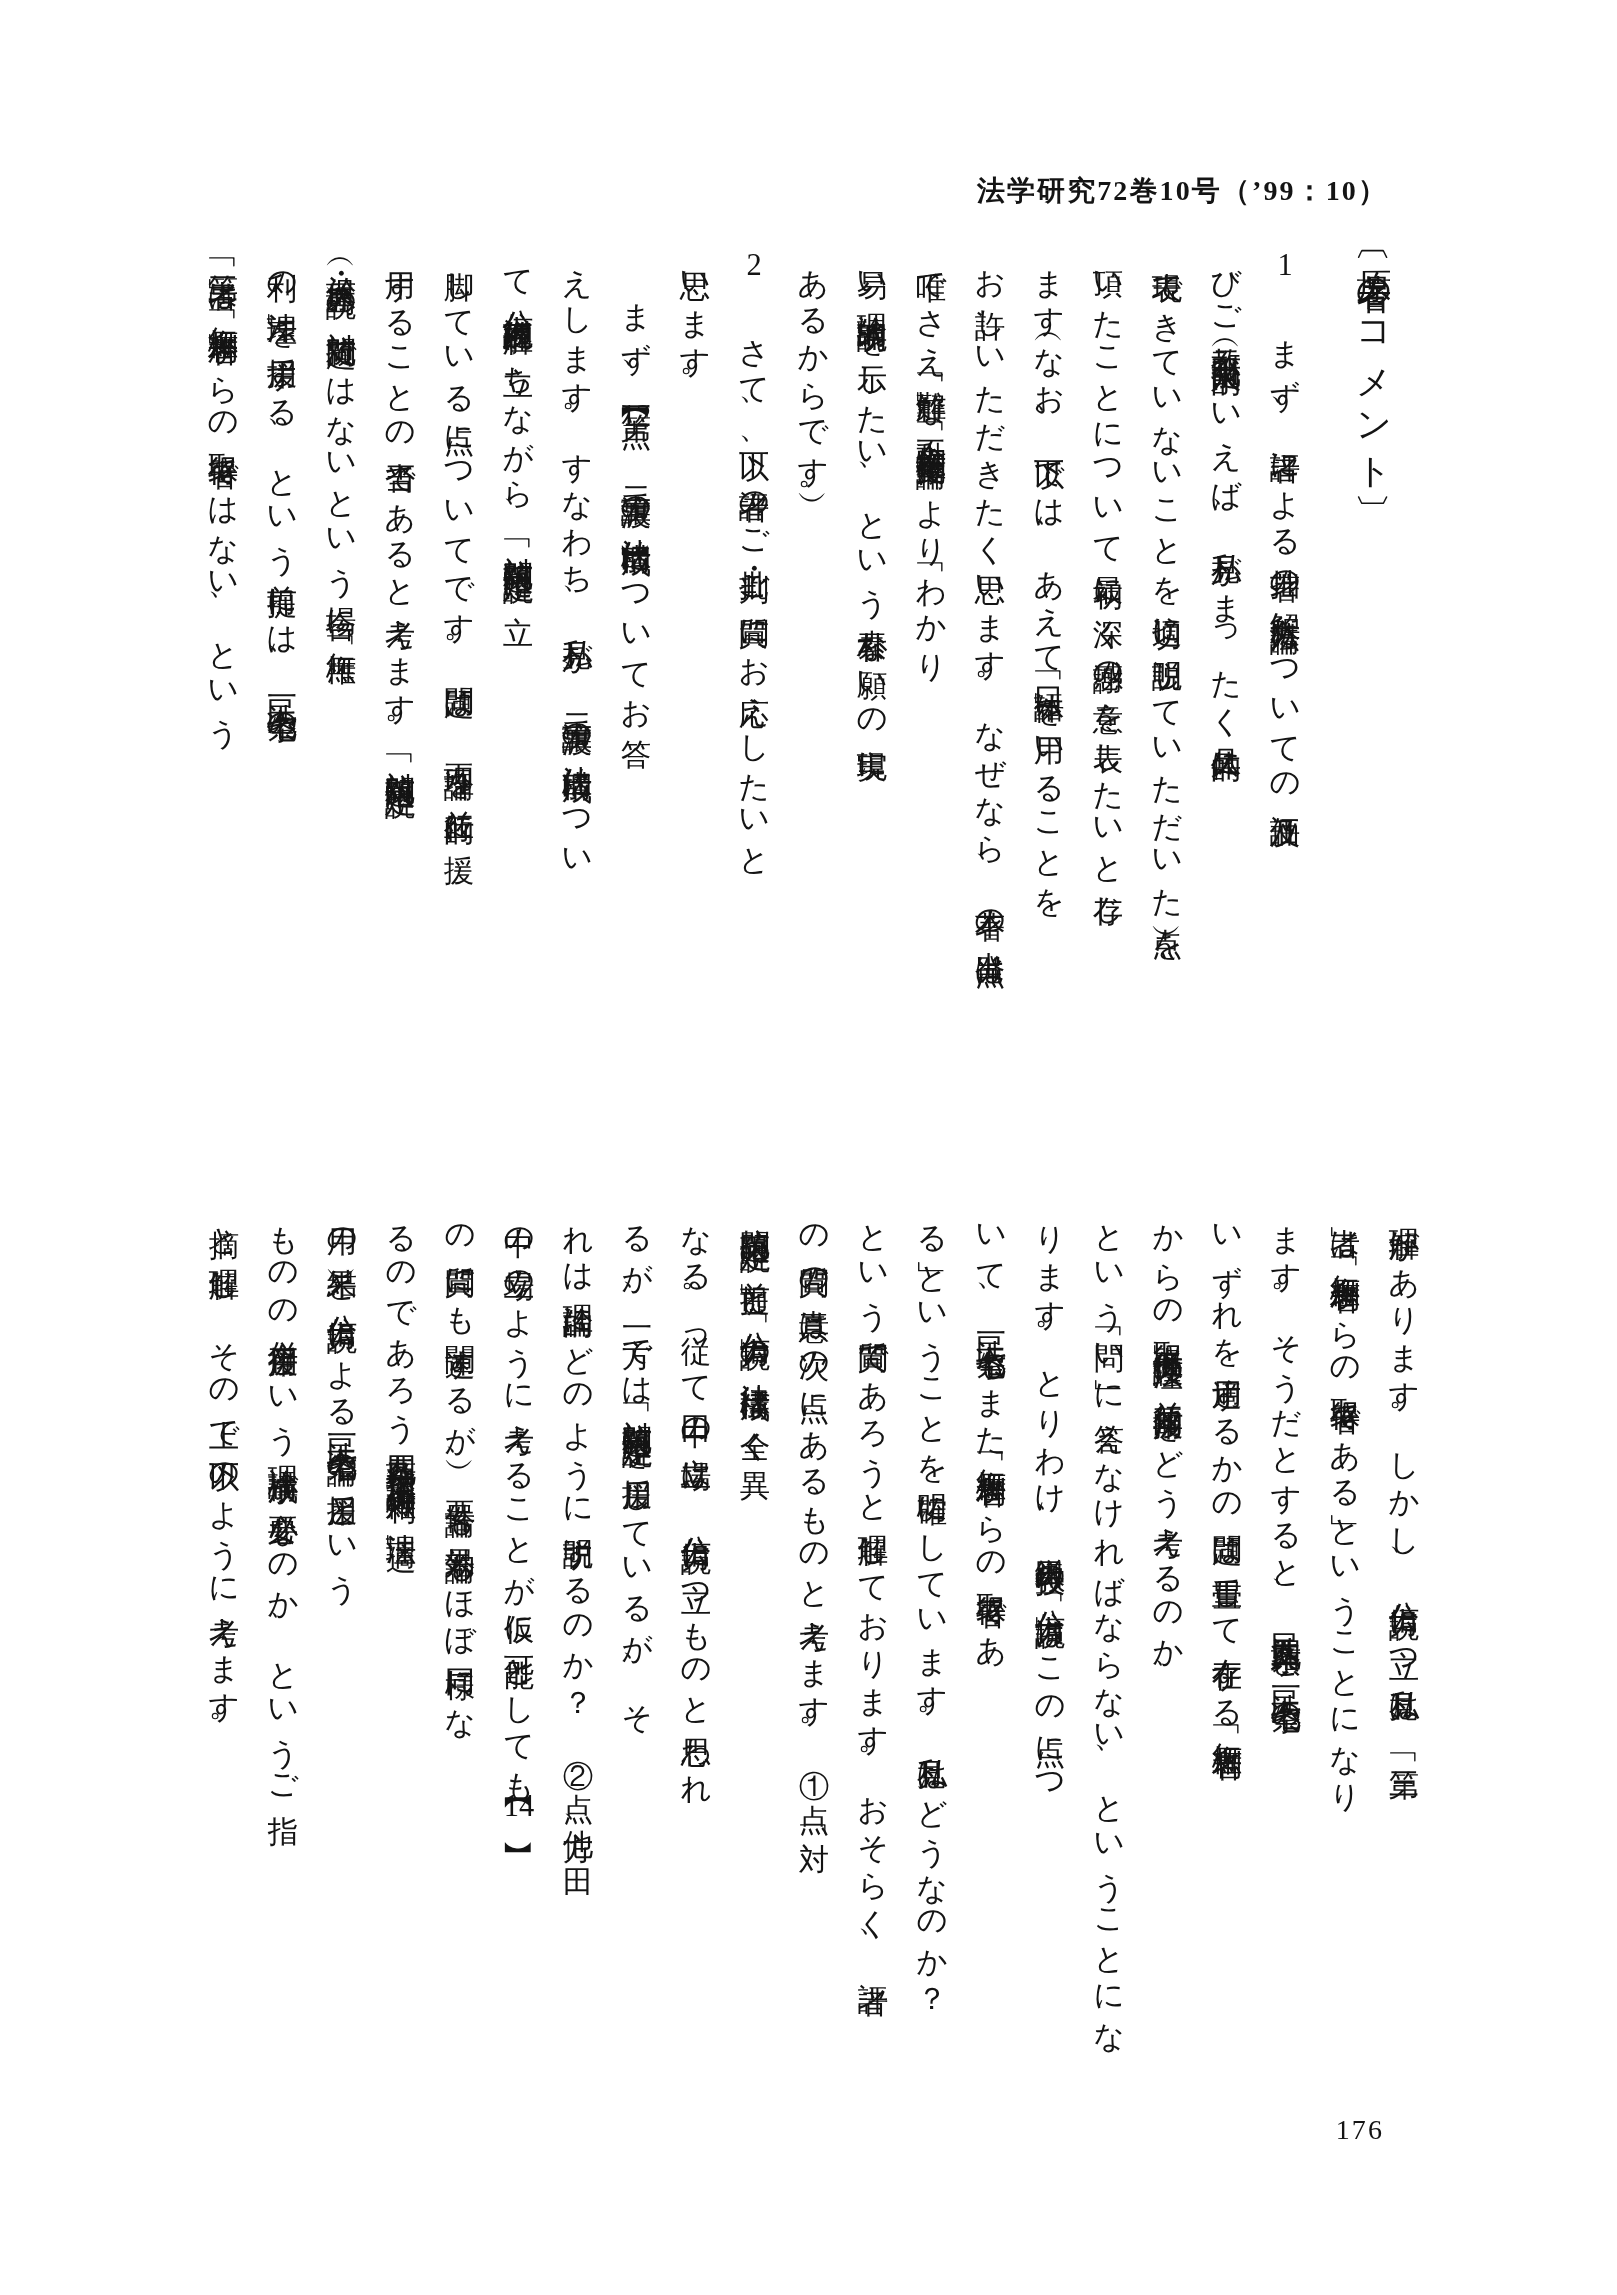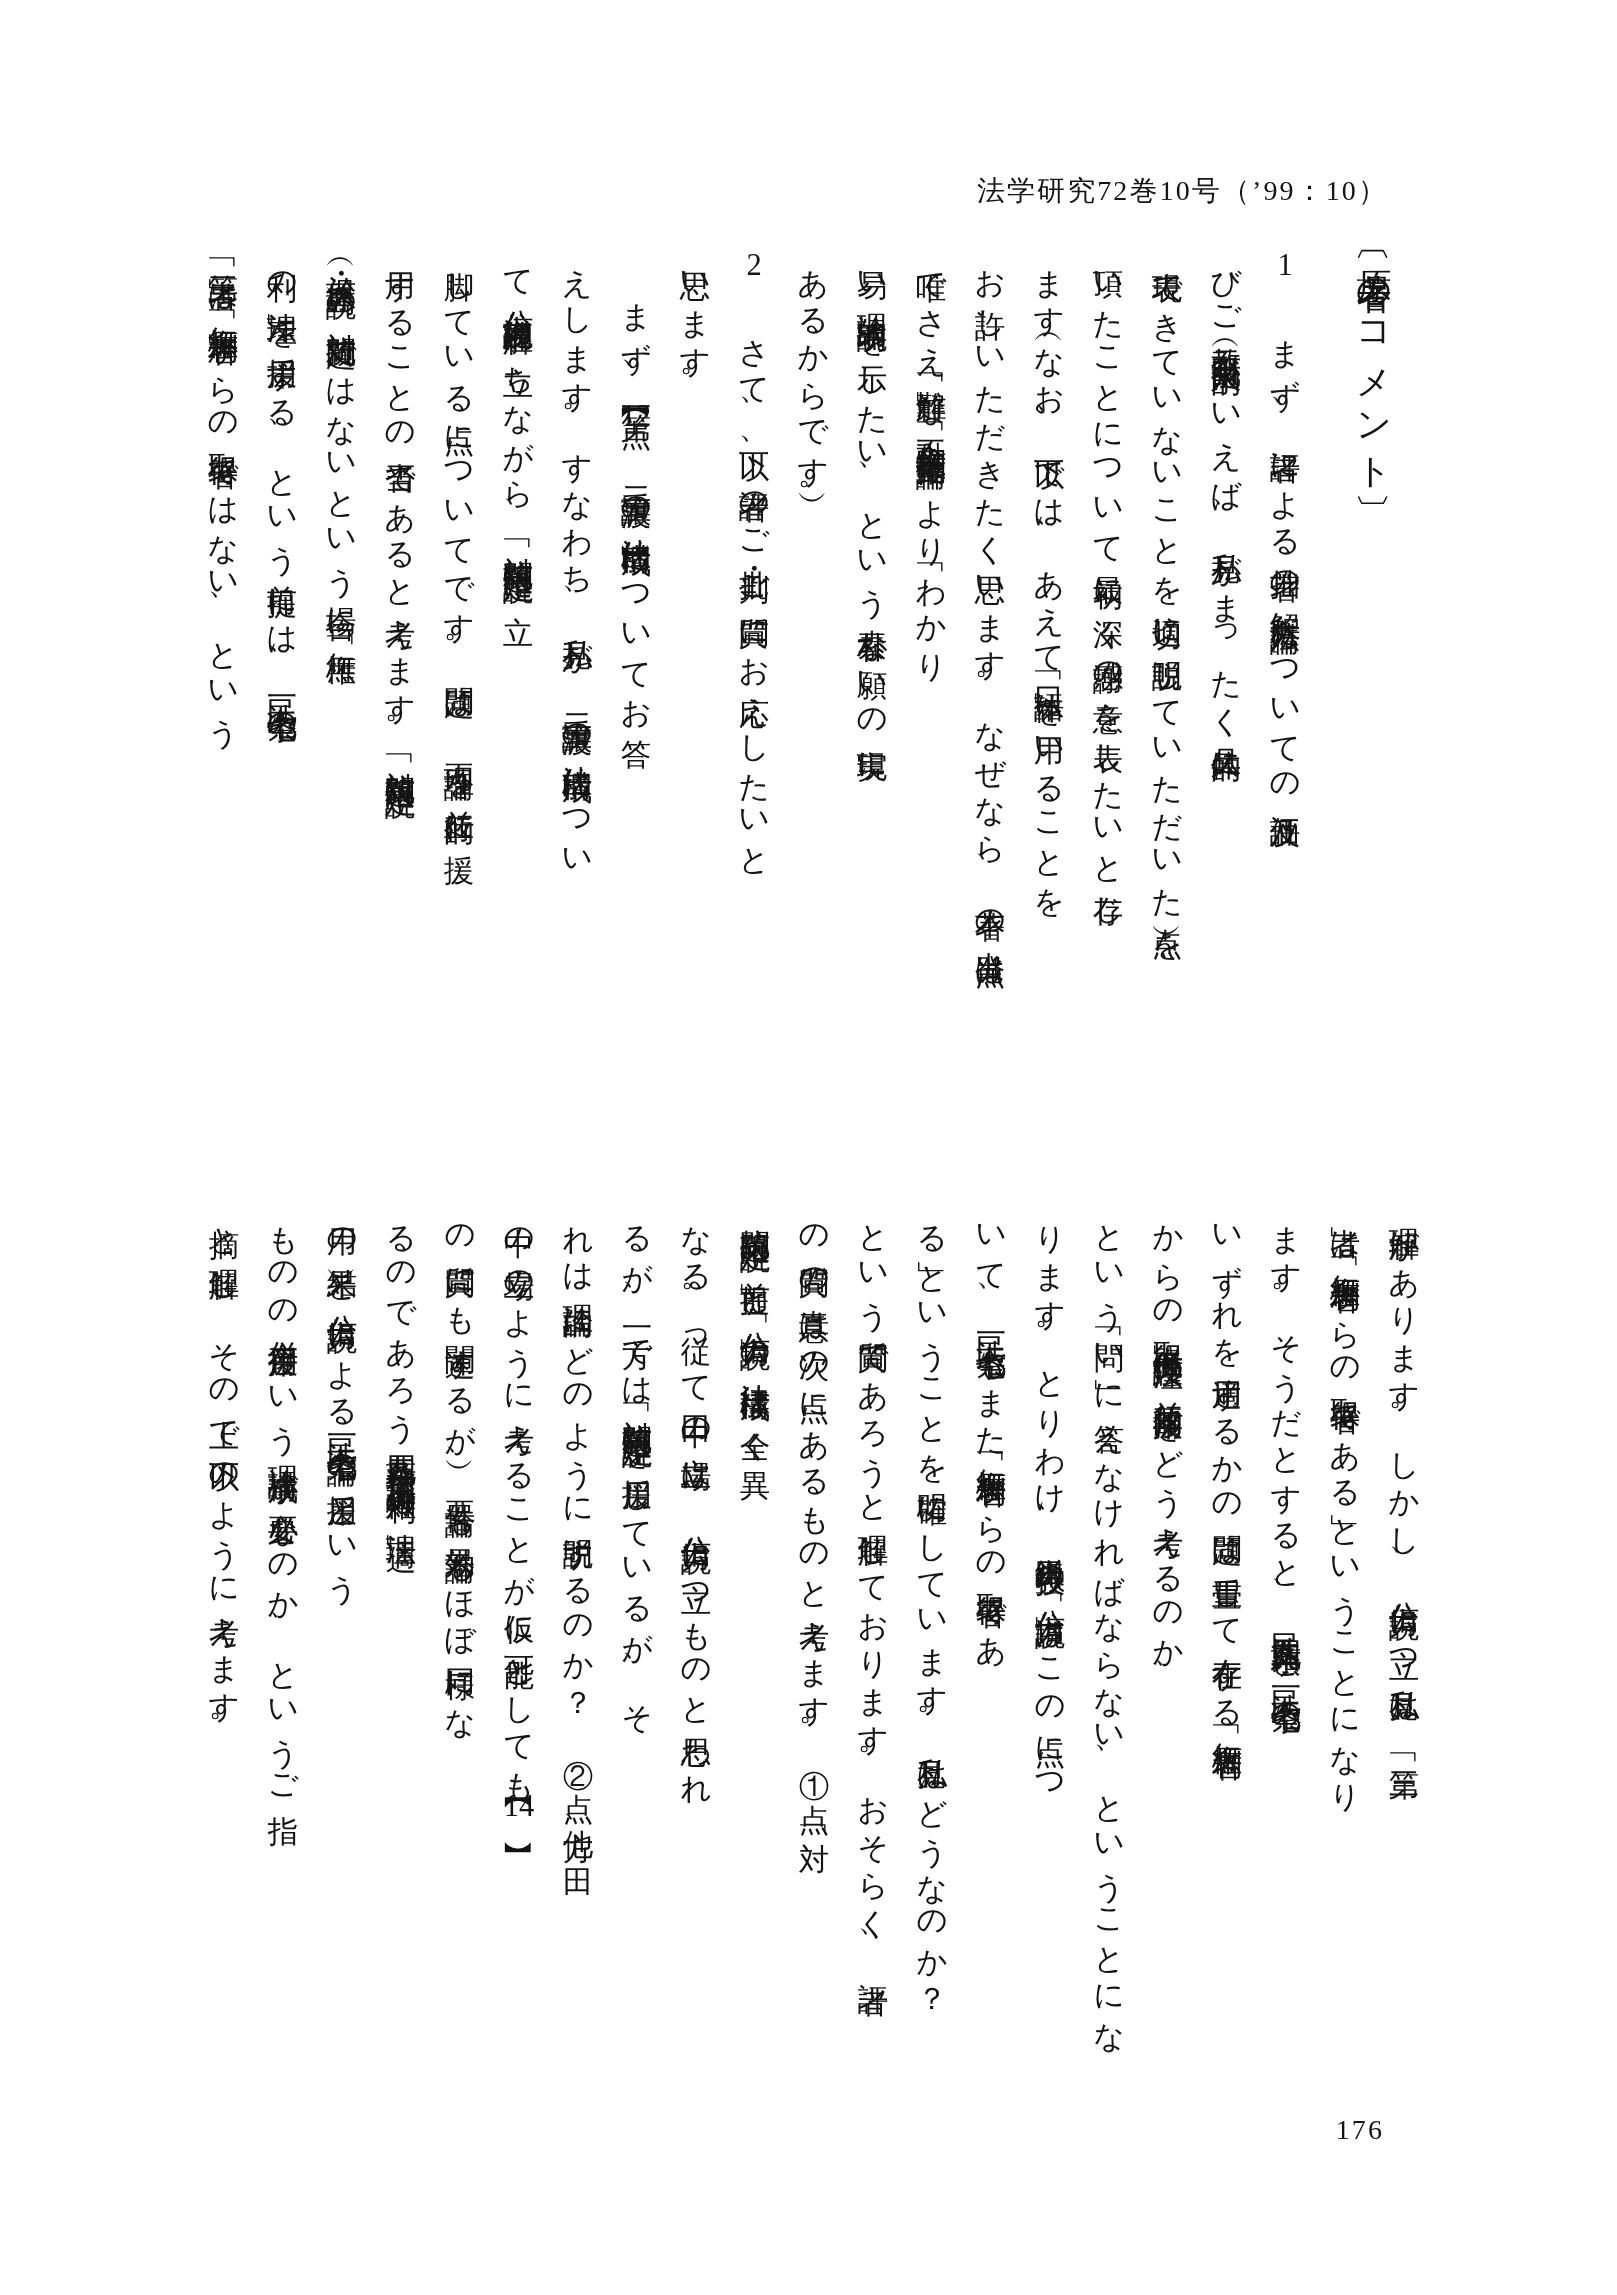--- a/index.html
+++ b/index.html
@@ -17,20 +17,21 @@
     overflow: hidden;
   }
   .running-header {
     position: absolute;
     top: 172px;
     right: 229px;
     font-size: 28px;
     letter-spacing: 2.1px;
     white-space: nowrap;
     color: #141414;
+    font-weight: bold;
   }
   .article-title {
     position: absolute;
     top: 239px;
     right: 184px;
     height: 875px;
     writing-mode: vertical-rl;
     text-orientation: upright;
     font-size: 35px;
     letter-spacing: 4.2px;

